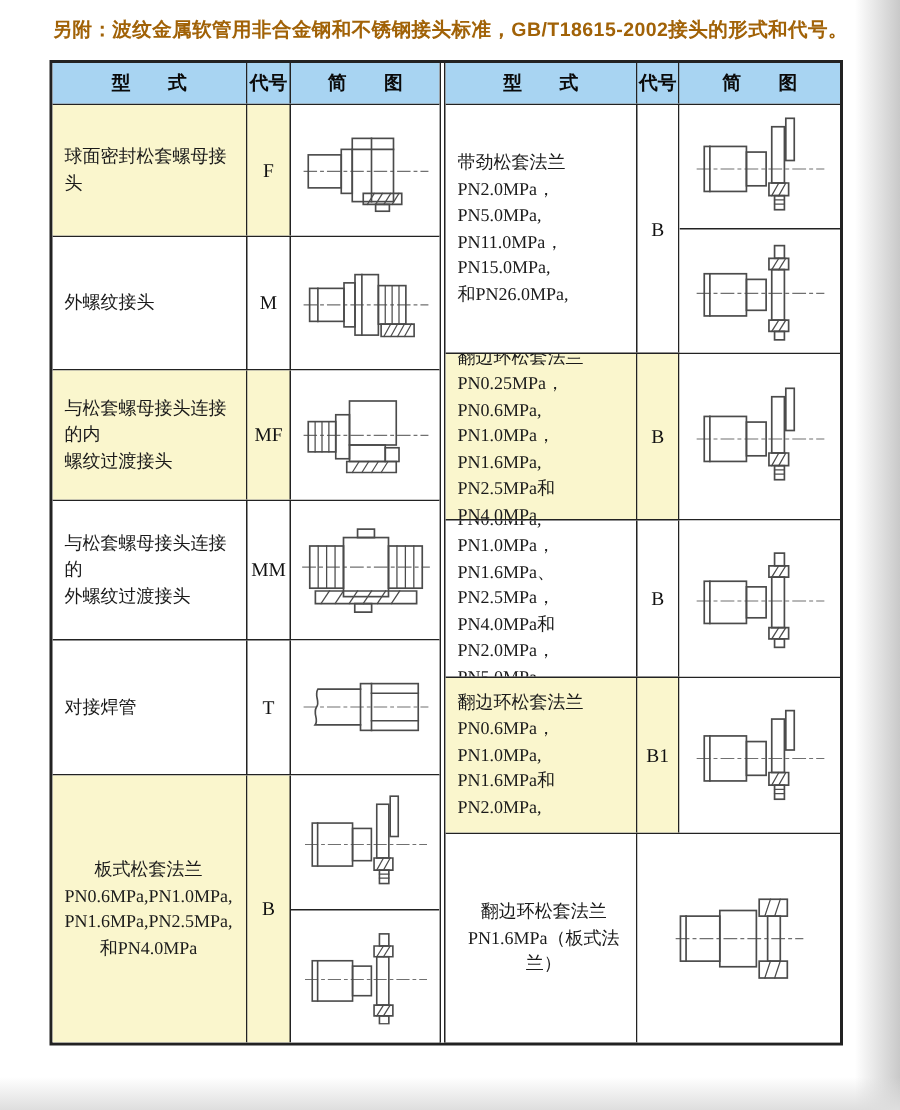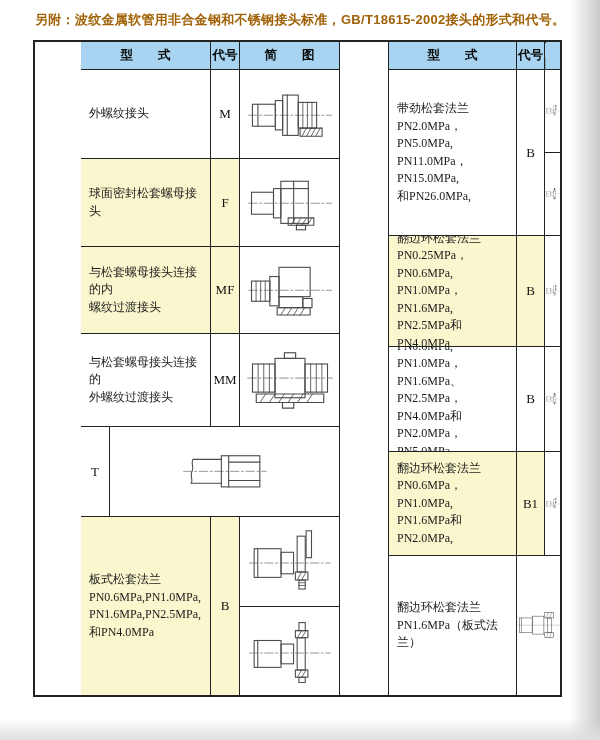--- a/index.html
+++ b/index.html
@@ -21,26 +21,26 @@
     background:linear-gradient(to bottom,rgba(225,225,225,0),#dedede);}
   .title{
     position:absolute;left:35px;top:11px;width:560px;
     font-size:13px;font-weight:bold;letter-spacing:.3px;color:#a16207;
   }
   .tbl{
     position:absolute;left:33px;top:40px;width:529px;height:657px;
     box-sizing:border-box;border:2px solid var(--bd);
     display:flex;background:#fff;
   }
-  .half{display:flex;flex-direction:column;overflow:hidden;box-sizing:border-box;margin-left:46px;}
+  .half{display:flex;flex-direction:column;overflow:hidden;box-sizing:border-box;}
   .half-left{width:259px;border-right:1px solid var(--bd);}
   .gap{width:2px;background:#fff;}
   .half-right{flex:1;border-left:1px solid var(--bd);}
   .row{display:flex;border-bottom:1px solid var(--bd);box-sizing:border-box;flex:none;}
-  .row.last{flex:1;min-height:0;border-bottom:none;}
+  .row.last{flex:1;min-height:0;border-bottom:none;text-align:center;}
   .cell{box-sizing:border-box;overflow:hidden;}
   .c-type{border-right:1px solid var(--bd);display:flex;align-items:center;
     padding:4px 4px 4px 8px;}
   .c-code{border-right:1px solid var(--bd);display:flex;align-items:center;justify-content:center;
     font-family:"Liberation Serif","DejaVu Serif",serif;font-size:13px;}
   .c-dia{flex:1;display:flex;align-items:center;justify-content:center;background:#fff;}
   .c-dia.split{flex-direction:column;align-items:stretch;justify-content:flex-start;padding:0;}
   .sub{flex:1;display:flex;align-items:center;justify-content:center;border-bottom:1px solid var(--bd);}
   .sub:last-child{border-bottom:none;}
   .half-left .c-type{width:130px;}
@@ -71,20 +71,43 @@
 <div class="tbl">
 
   <div class="half half-left">
 
     <div class="row hd">
       <div class="cell c-type">型　　式</div>
       <div class="cell c-code">代号</div>
       <div class="cell c-dia">简　　图</div>
     </div>
 
+    <div class="row" style="height:88px">
+      <div class="cell c-type hl">
+        <span class="t-text">球面密封松套螺母接头</span>
+      </div>
+      <div class="cell c-code hl">F</div>
+      <div class="cell c-dia">
+        <svg class="dia" width="88" viewBox="0 0 96 64">
+          <line class="cl" x1="3" y1="33" x2="93" y2="33"></line>
+          <rect x="6" y="21" width="24" height="24"></rect>
+          <rect x="30" y="17" width="8" height="32"></rect>
+          <rect x="38" y="9" width="30" height="46"></rect>
+          <line x1="52" y1="9" x2="52" y2="55"></line>
+          <line x1="38" y1="17" x2="68" y2="17"></line>
+          <path d="M46,49 H74 V57 H46 Z"></path>
+          <line class="ht" x1="49" y1="57" x2="54" y2="49"></line>
+          <line class="ht" x1="55" y1="57" x2="60" y2="49"></line>
+          <line class="ht" x1="61" y1="57" x2="66" y2="49"></line>
+          <line class="ht" x1="67" y1="57" x2="72" y2="49"></line>
+          <rect x="55" y="57" width="10" height="5"></rect>
+        </svg>
+      </div>
+    </div>
+
     <div class="row" style="height:89px">
       <div class="cell c-type">
         <span class="t-text">外螺纹接头</span>
       </div>
       <div class="cell c-code">M</div>
       <div class="cell c-dia">
         <svg class="dia" width="88" viewBox="0 0 96 64">
           <line class="cl" x1="3" y1="33" x2="93" y2="33"></line>
           <rect x="7" y="21" width="25" height="24"></rect>
           <line x1="13" y1="21" x2="13" y2="45"></line>
@@ -93,43 +116,20 @@
           <line x1="45" y1="11" x2="45" y2="55"></line>
           <rect x="57" y="19" width="20" height="28"></rect>
           <line class="th" x1="62" y1="19" x2="62" y2="47"></line>
           <line class="th" x1="67" y1="19" x2="67" y2="47"></line>
           <line class="th" x1="72" y1="19" x2="72" y2="47"></line>
           <path d="M59,47 H83 V56 H59 Z"></path>
           <line class="ht" x1="61" y1="56" x2="66" y2="47"></line>
           <line class="ht" x1="66" y1="56" x2="71" y2="47"></line>
           <line class="ht" x1="71" y1="56" x2="76" y2="47"></line>
           <line class="ht" x1="76" y1="56" x2="81" y2="47"></line>
-        </svg>
-      </div>
-    </div>
-
-    <div class="row" style="height:88px">
-      <div class="cell c-type hl">
-        <span class="t-text">球面密封松套螺母接头</span>
-      </div>
-      <div class="cell c-code hl">F</div>
-      <div class="cell c-dia">
-        <svg class="dia" width="88" viewBox="0 0 96 64">
-          <line class="cl" x1="3" y1="33" x2="93" y2="33"></line>
-          <rect x="6" y="21" width="24" height="24"></rect>
-          <rect x="30" y="17" width="8" height="32"></rect>
-          <rect x="38" y="9" width="30" height="46"></rect>
-          <line x1="52" y1="9" x2="52" y2="55"></line>
-          <line x1="38" y1="17" x2="68" y2="17"></line>
-          <path d="M46,49 H74 V57 H46 Z"></path>
-          <line class="ht" x1="49" y1="57" x2="54" y2="49"></line>
-          <line class="ht" x1="55" y1="57" x2="60" y2="49"></line>
-          <line class="ht" x1="61" y1="57" x2="66" y2="49"></line>
-          <line class="ht" x1="67" y1="57" x2="72" y2="49"></line>
-          <rect x="55" y="57" width="10" height="5"></rect>
         </svg>
       </div>
     </div>
 
     <div class="row" style="height:87px">
       <div class="cell c-type hl">
         <span class="t-text">与松套螺母接头连接的内
 螺纹过渡接头</span>
       </div>
       <div class="cell c-code hl">MF</div>
@@ -178,20 +178,23 @@
           <line class="ht" x1="36" y1="57" x2="42" y2="48"></line>
           <line class="ht" x1="46" y1="57" x2="52" y2="48"></line>
           <line class="ht" x1="56" y1="57" x2="62" y2="48"></line>
           <line class="ht" x1="66" y1="57" x2="72" y2="48"></line>
           <path d="M40,57 h12 v6 h-12 z"></path>
         </svg>
       </div>
     </div>
 
     <div class="row" style="height:90px">
+      <div class="cell c-type">
+        <span class="t-text">对接焊管</span>
+      </div>
       <div class="cell c-code">T</div>
       <div class="cell c-dia">
         <svg class="dia" width="88" viewBox="0 0 96 64">
           <line class="cl" x1="3" y1="32" x2="93" y2="32"></line>
           <path d="M44,19 H13 c-3,5 2,9 -1,13 c-3,5 2,9 -1,13 H44"></path>
           <rect x="44" y="15" width="42" height="34"></rect>
           <line x1="52" y1="15" x2="52" y2="49"></line>
           <line x1="52" y1="22" x2="86" y2="22"></line>
           <line x1="52" y1="42" x2="86" y2="42"></line>
         </svg>

